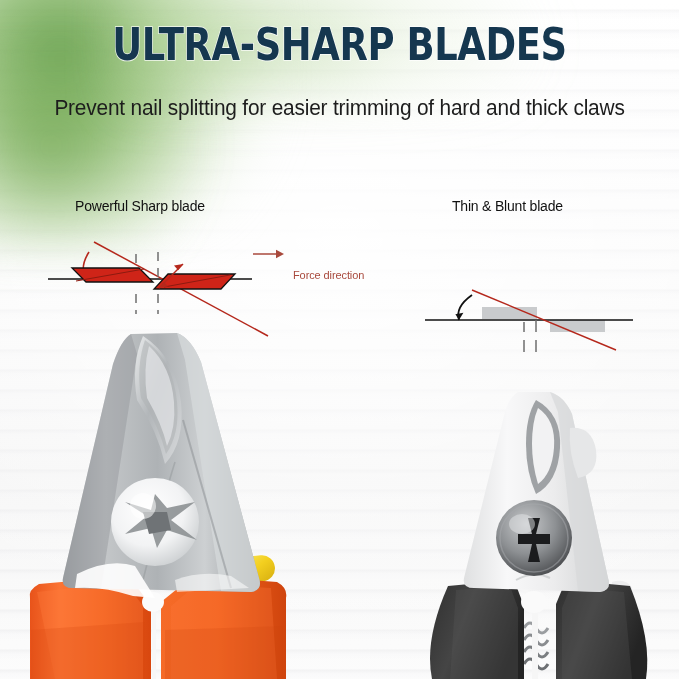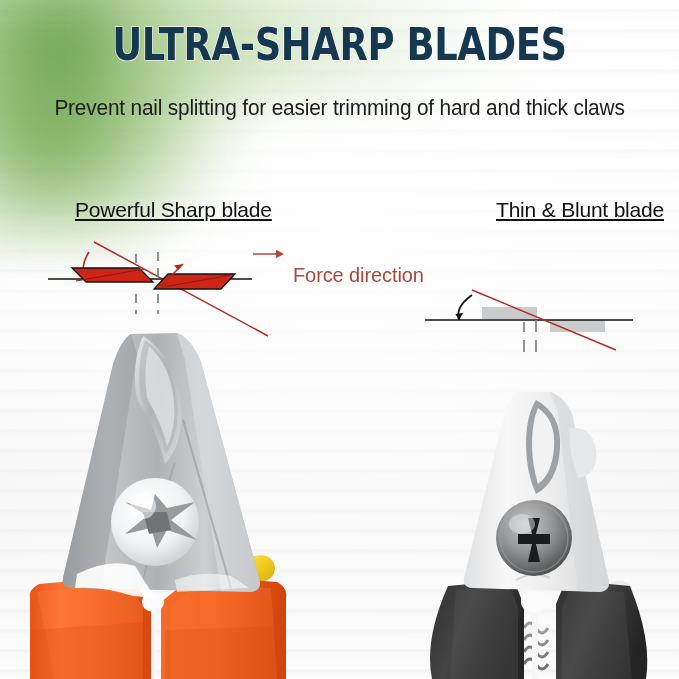--- a/index.html
+++ b/index.html
@@ -37,36 +37,36 @@
     font-family:"DejaVu Sans","Liberation Sans",sans-serif;
     font-weight:700;font-size:45px;line-height:1;letter-spacing:-.5px;
     color:#15374f;transform:scaleX(.82);transform-origin:50% 50%;
     -webkit-text-stroke:1.5px rgba(255,255,255,.85);
     paint-order:stroke fill;white-space:nowrap;}
   .subtitle{position:absolute;left:0;right:0;top:96px;text-align:center;
     font-size:21.5px;color:#1d1d1d;font-weight:400;letter-spacing:-.2px;
     transform:scaleX(.97);white-space:nowrap;}
 
   
-  .lbl{position:absolute;font-size:21px;color:#111;letter-spacing:-.2px;white-space:nowrap;text-decoration:underline;}
+  .lbl{position:absolute;font-size:14px;color:#111;letter-spacing:-.2px;white-space:nowrap;}
   .lbl-left{left:75px;top:198px;}
-  .lbl-right{left:452px;top:198px;margin-left:44px;}
+  .lbl-right{left:452px;top:198px;}
 
   
   .diagram{position:absolute;}
   .diag-left{left:40px;top:228px;width:340px;height:110px;}
   .diag-right{left:420px;top:280px;width:250px;height:75px;}
   .diagram svg{display:block;overflow:visible;}
 
   
   .legend{position:absolute;left:252px;top:243px;}
   .legend-row{display:flex;align-items:center;height:22px;white-space:nowrap;}
   .legend-row+.legend-row{margin-top:3px;}
   .legend-arrow{width:34px;height:12px;margin-right:7px;flex:0 0 auto;}
-  .legend-text{font-size:20px;letter-spacing:-.1px;margin-top:42px;}
+  .legend-text{font-size:11px;letter-spacing:-.1px;margin-top:42px;}
   .lt-force{color:#a8493c;}
   .lt-press{color:#141414;}
 
   
   .tool{position:absolute;}
   .tool-left{left:25px;top:330px;width:300px;height:349px;}
   .tool-right{left:420px;top:390px;width:250px;height:289px;}
   .tool svg{display:block;}
 </style>
 </head>

